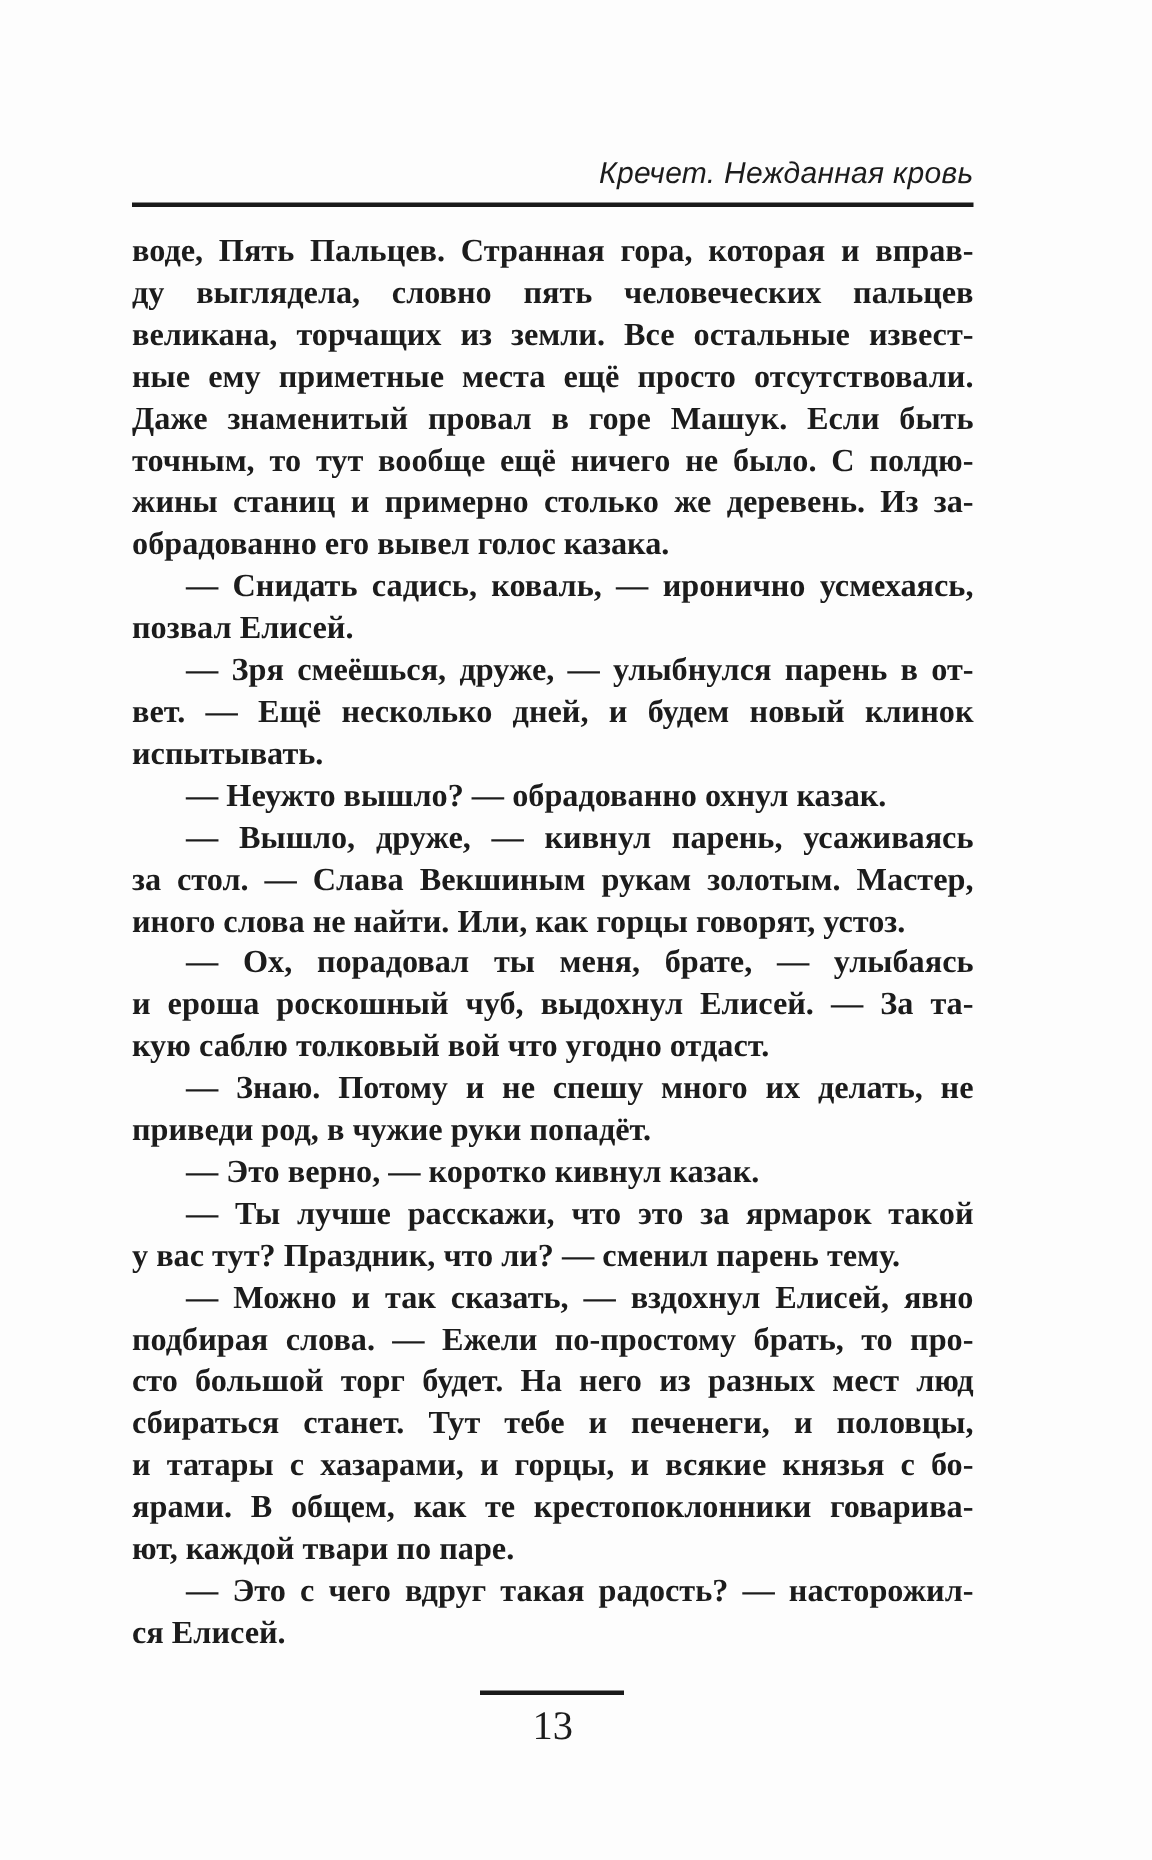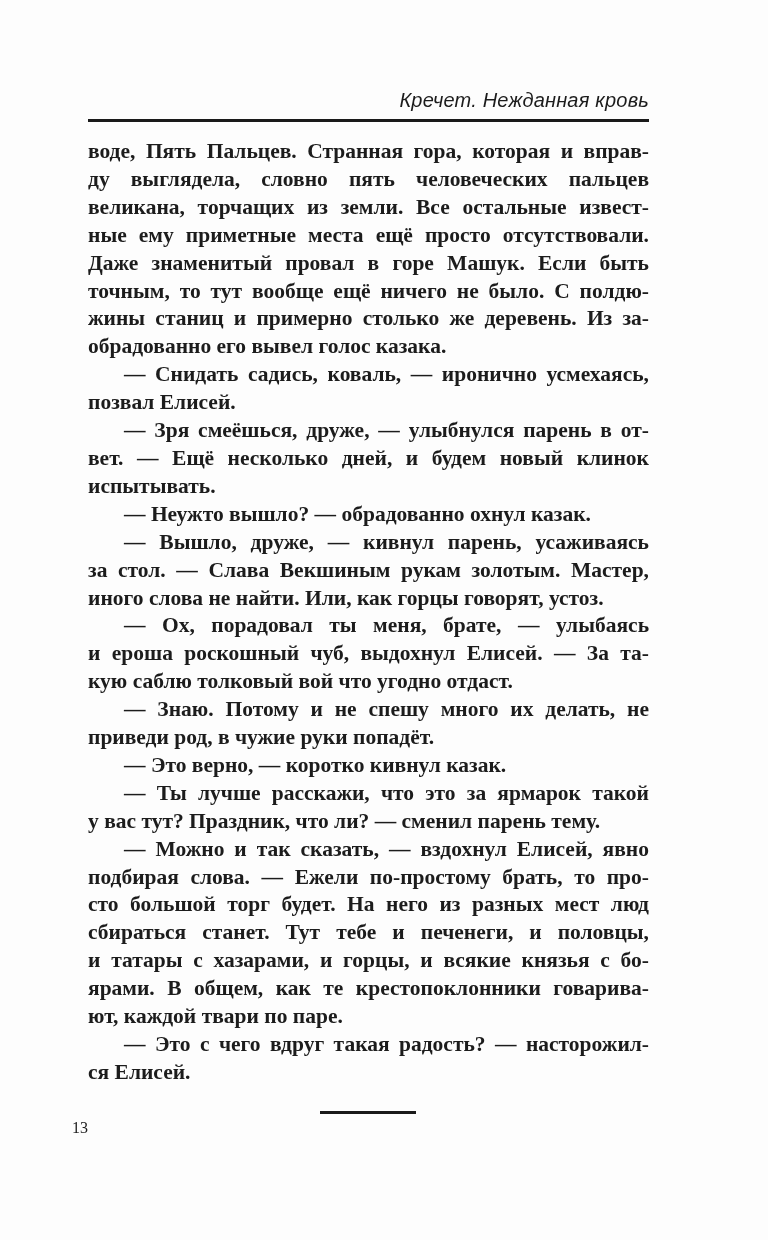--- a/index.html
+++ b/index.html
@@ -11,20 +11,21 @@
     height: 1240px;
     position: relative;
     background: var(--bg, #fdfdfd);
     font-family: "Liberation Serif", serif;
     color: var(--text, #1c1c1c);
     overflow: hidden;
   }
   .book-page {
     position: absolute;
     inset: 0;
+    margin-top: 16px;
   }
   .running-header {
     position: absolute;
     left: 88px;
     width: 561px;
     top: 89px;
     text-align: right;
     font-family: "Liberation Sans", sans-serif;
     font-style: italic;
     font-size: 20px;
@@ -70,24 +71,25 @@
   .footer-rule {
     position: absolute;
     left: 320px;
     width: 96px;
     top: 1111px;
     height: 3px;
     background: var(--rule, #1a1a1a);
   }
   .page-number {
     position: absolute;
-    left: 72px;
+    left: 88px;
     width: 561px;
     top: 1119px;
-    font-size: 16px;
+    text-align: center;
+    font-size: 27px;
     color: var(--text, #1c1c1c);
   }
 </style>
 </head>
 <body style="--bg: #fdfdfd; --text: #1c1c1c; --rule: #1a1a1a;">
 
 <div class="book-page">
 
   <div class="running-header">Кречет. Нежданная кровь</div>
 

